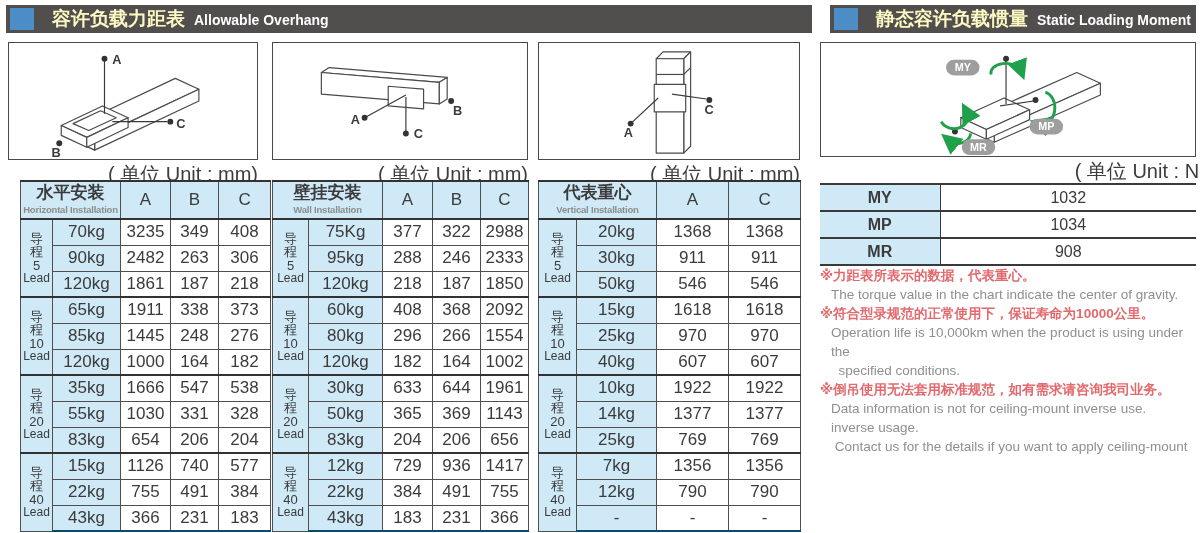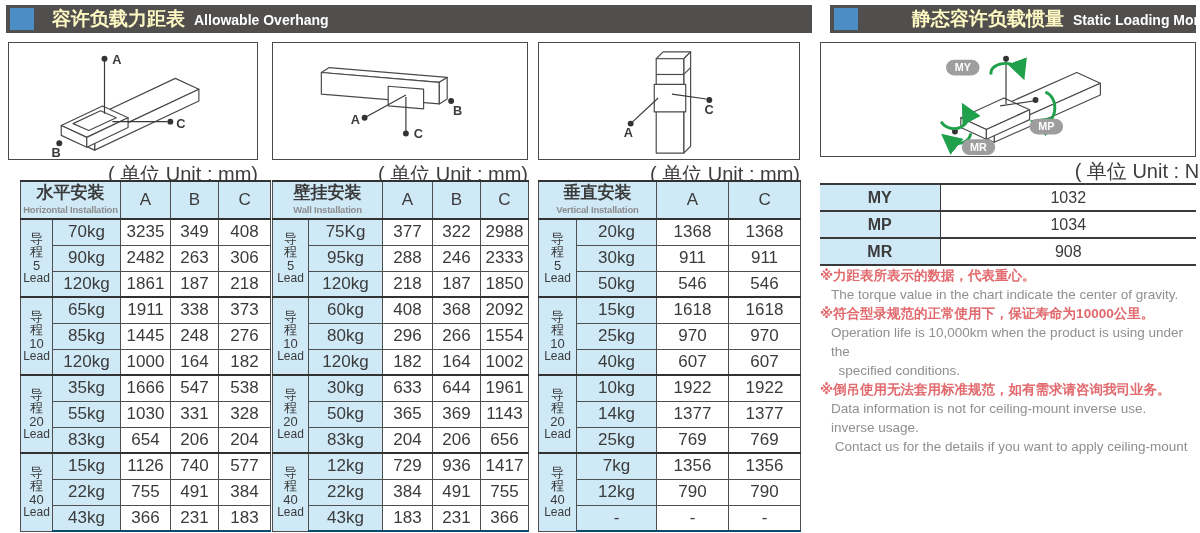--- a/index.html
+++ b/index.html
@@ -63,21 +63,21 @@
 <body>
 
 <div class="page">
 
   <div class="hbar" style="left:6px; width:806px;">
     <span class="sq"></span>
     <span class="zh">容许负载力距表</span>
     <span class="en">Allowable Overhang</span>
   </div>
 
-  <div class="hbar" style="left:830px; width:366px;padding-left:36px;">
+  <div class="hbar" style="left:830px; width:366px;">
     <span class="sq"></span>
     <span class="zh">静态容许负载惯量</span>
     <span class="en">Static Loading Moment</span>
   </div>
 
   <div class="dbox" style="left:8px; width:250px;">
     <svg viewBox="0 0 250 118">
       <g class="lineart">
         <polygon points="62,86 168,36 192,47 86,97"></polygon>
         <polygon points="86,97 192,47 192,59 86,109"></polygon>
@@ -426,21 +426,21 @@
       <table class="dt" style="width: 100%;">
         <colgroup>
           <col style="width: 38px;">
           <col style="width: 80px;">
           <col style="width: 72px;">
           <col style="width: 72px;">
         </colgroup>
         <thead>
           <tr>
             <th colspan="2" class="title">
-              <div class="tzh">垂直安装</div>
+              <div class="tzh">代表重心</div>
               <div class="ten">Vertical Installation</div>
             </th>
             <th class="col">A</th>
             <th class="col">C</th>
           </tr>
         </thead>
         <tbody>
           <tr class="gstart">
             <td rowspan="3" class="lead">
               <span class="lz">导</span>

